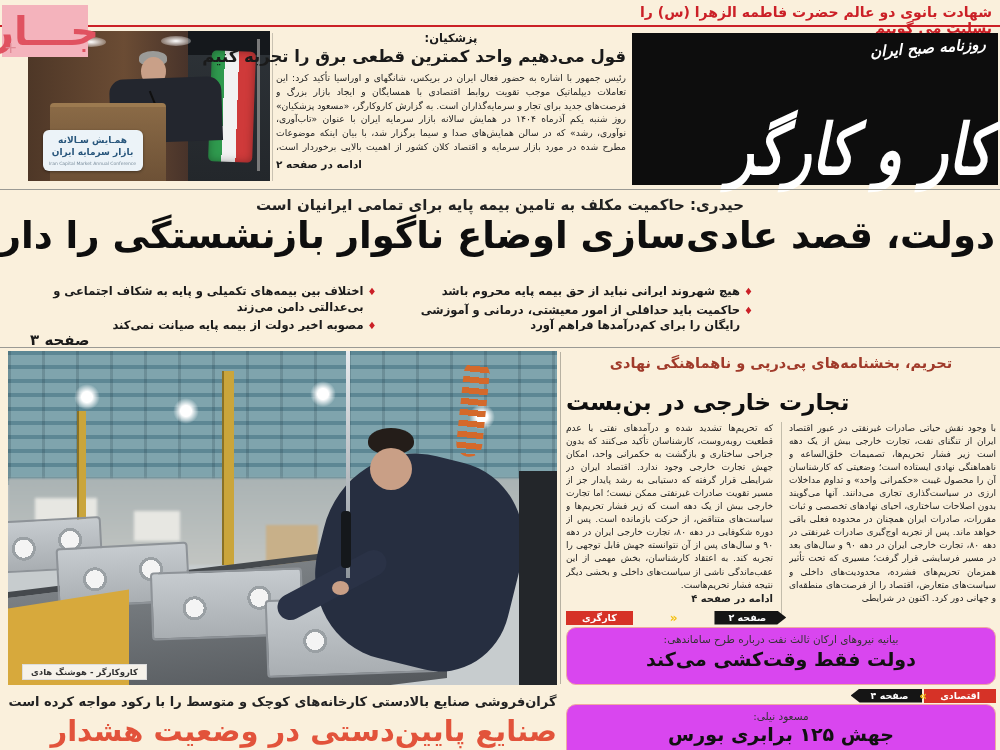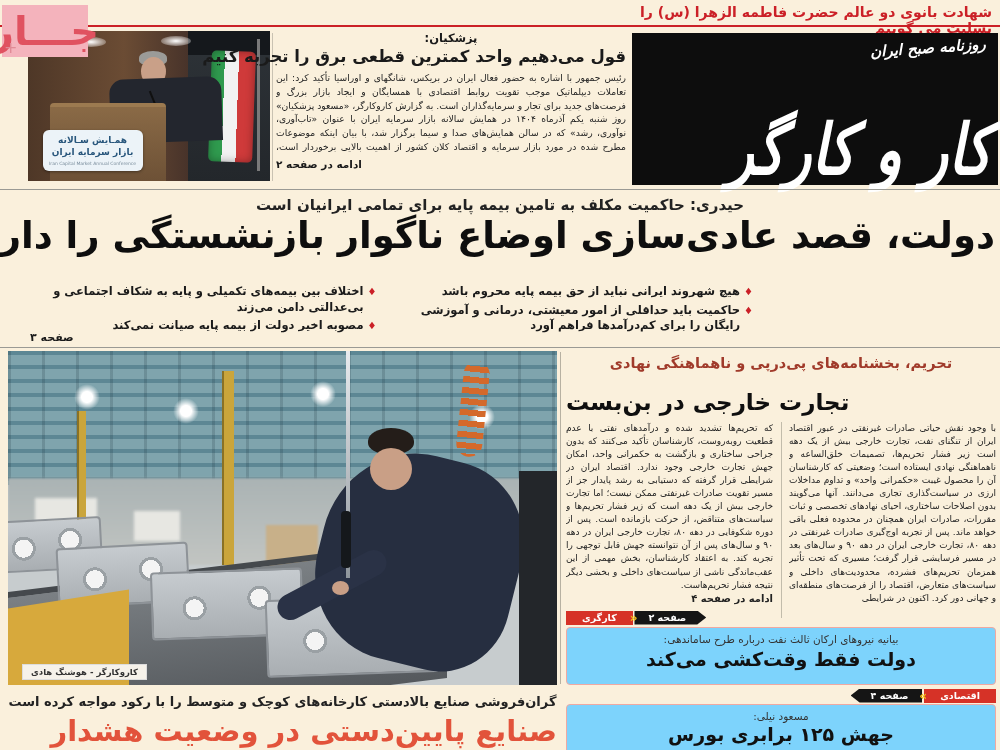--- a/index.html
+++ b/index.html
@@ -63,21 +63,21 @@
   
   .main-kicker{position:absolute;top:196px;left:0;right:0;text-align:center;
                font-size:15px;font-weight:bold;direction:rtl;color:#222;}
   .main-headline{position:absolute;top:214px;left:5px;right:5px;text-align:center;direction:rtl;
                  font-size:37px;font-weight:900;color:#0e0e0e;white-space:nowrap;letter-spacing:-.5px;}
   .bullets{position:absolute;left:8px;top:284px;width:745px;display:flex;direction:rtl;gap:8px;}
   .bullets .col{flex:1;}
   .bullet{display:flex;gap:4px;direction:rtl;align-items:flex-start;margin-bottom:3px;}
   .bullet .diamond{color:#cb2027;font-size:10px;line-height:1.5;}
   .bullet .btext{font-size:11.5px;font-weight:bold;line-height:1.35;}
-  .page-ref3{position:absolute;top:331px;left:30px;font-size:11px;font-weight:bold;direction:rtl;}
+  .page-ref3{position:absolute;top:331px;left:30px;font-size:15px;font-weight:bold;direction:rtl;}
   .hrule2{position:absolute;top:347px;left:0;right:0;height:1px;background:#9a9a94;}
 
   
   .fact-photo{position:absolute;left:8px;top:351px;width:549px;height:334px;overflow:hidden;background:#c7ccce;}
   .fc-truss{position:absolute;top:0;left:0;right:0;height:40%;
             background:repeating-linear-gradient(180deg,#5d8794 0 4px,#7fa4ad 4px 14px);}
   .fc-truss2{position:absolute;top:0;left:0;right:0;height:40%;opacity:.5;
              background:repeating-linear-gradient(90deg,rgba(20,40,50,.35) 0 3px,rgba(0,0,0,0) 3px 34px);}
   .fc-glow{position:absolute;width:26px;height:26px;border-radius:50%;
            background:radial-gradient(#ffffff 0 30%,rgba(255,255,255,0) 70%);}
@@ -127,25 +127,25 @@
   .tcol-r{height:196px;overflow:hidden;}
   .tcol-l-text{height:168px;overflow:hidden;}
   .tcol .cont{font-weight:bold;font-size:10px;margin-top:2px;}
 
   .tagrow{position:absolute;left:566px;width:430px;display:flex;align-items:center;height:15px;}
   .tag-red{background:#d63227;color:#fff;font-size:9.5px;font-weight:bold;padding:1px 16px 2px;direction:rtl;}
   .tag-black{background:#151515;color:#fff;font-size:9.5px;font-weight:bold;padding:1px 14px 2px;direction:rtl;}
   .tag-black.tip-r{clip-path:polygon(0 0,calc(100% - 9px) 0,100% 50%,calc(100% - 9px) 100%,0 100%);padding-right:20px;}
   .tag-black.tip-l{clip-path:polygon(9px 0,100% 0,100% 100%,9px 100%,0 50%);padding-left:20px;}
   .tag-chev{color:#f3c012;font-weight:bold;font-size:12px;margin:0 -3px;z-index:2;line-height:1;}
-  .tagrow-1{top:610px;justify-content:flex-start;}
+  .tagrow-1{top:610px;justify-content:flex-start;gap:40px;}
   .tagrow-2{top:688px;justify-content:flex-end;}
 
-  .newsbox{position:absolute;left:566px;width:430px;border:1.5px solid #efa9a2;border-radius:4px;
-           background:#7dd3fc;direction:rtl;padding:5px 8px;}
+  .newsbox{position:absolute;left:566px;width:430px;border:1.5px solid #efa9a2;border-radius:10px;
+           background:#d946ef;direction:rtl;padding:5px 8px;}
   .box-oil{top:627px;height:58px;}
   .box-nili{top:704px;height:70px;}
   .newsbox .bk{ text-align:center;font-size:10.5px;color:#333;}
   .newsbox .bh{text-align:center;font-size:19px;font-weight:bold;color:#111;margin-top:3px;}
   .box-nili .bh{margin-top:1px;}
 </style>
 </head>
 <body>
 
 <div class="page">

